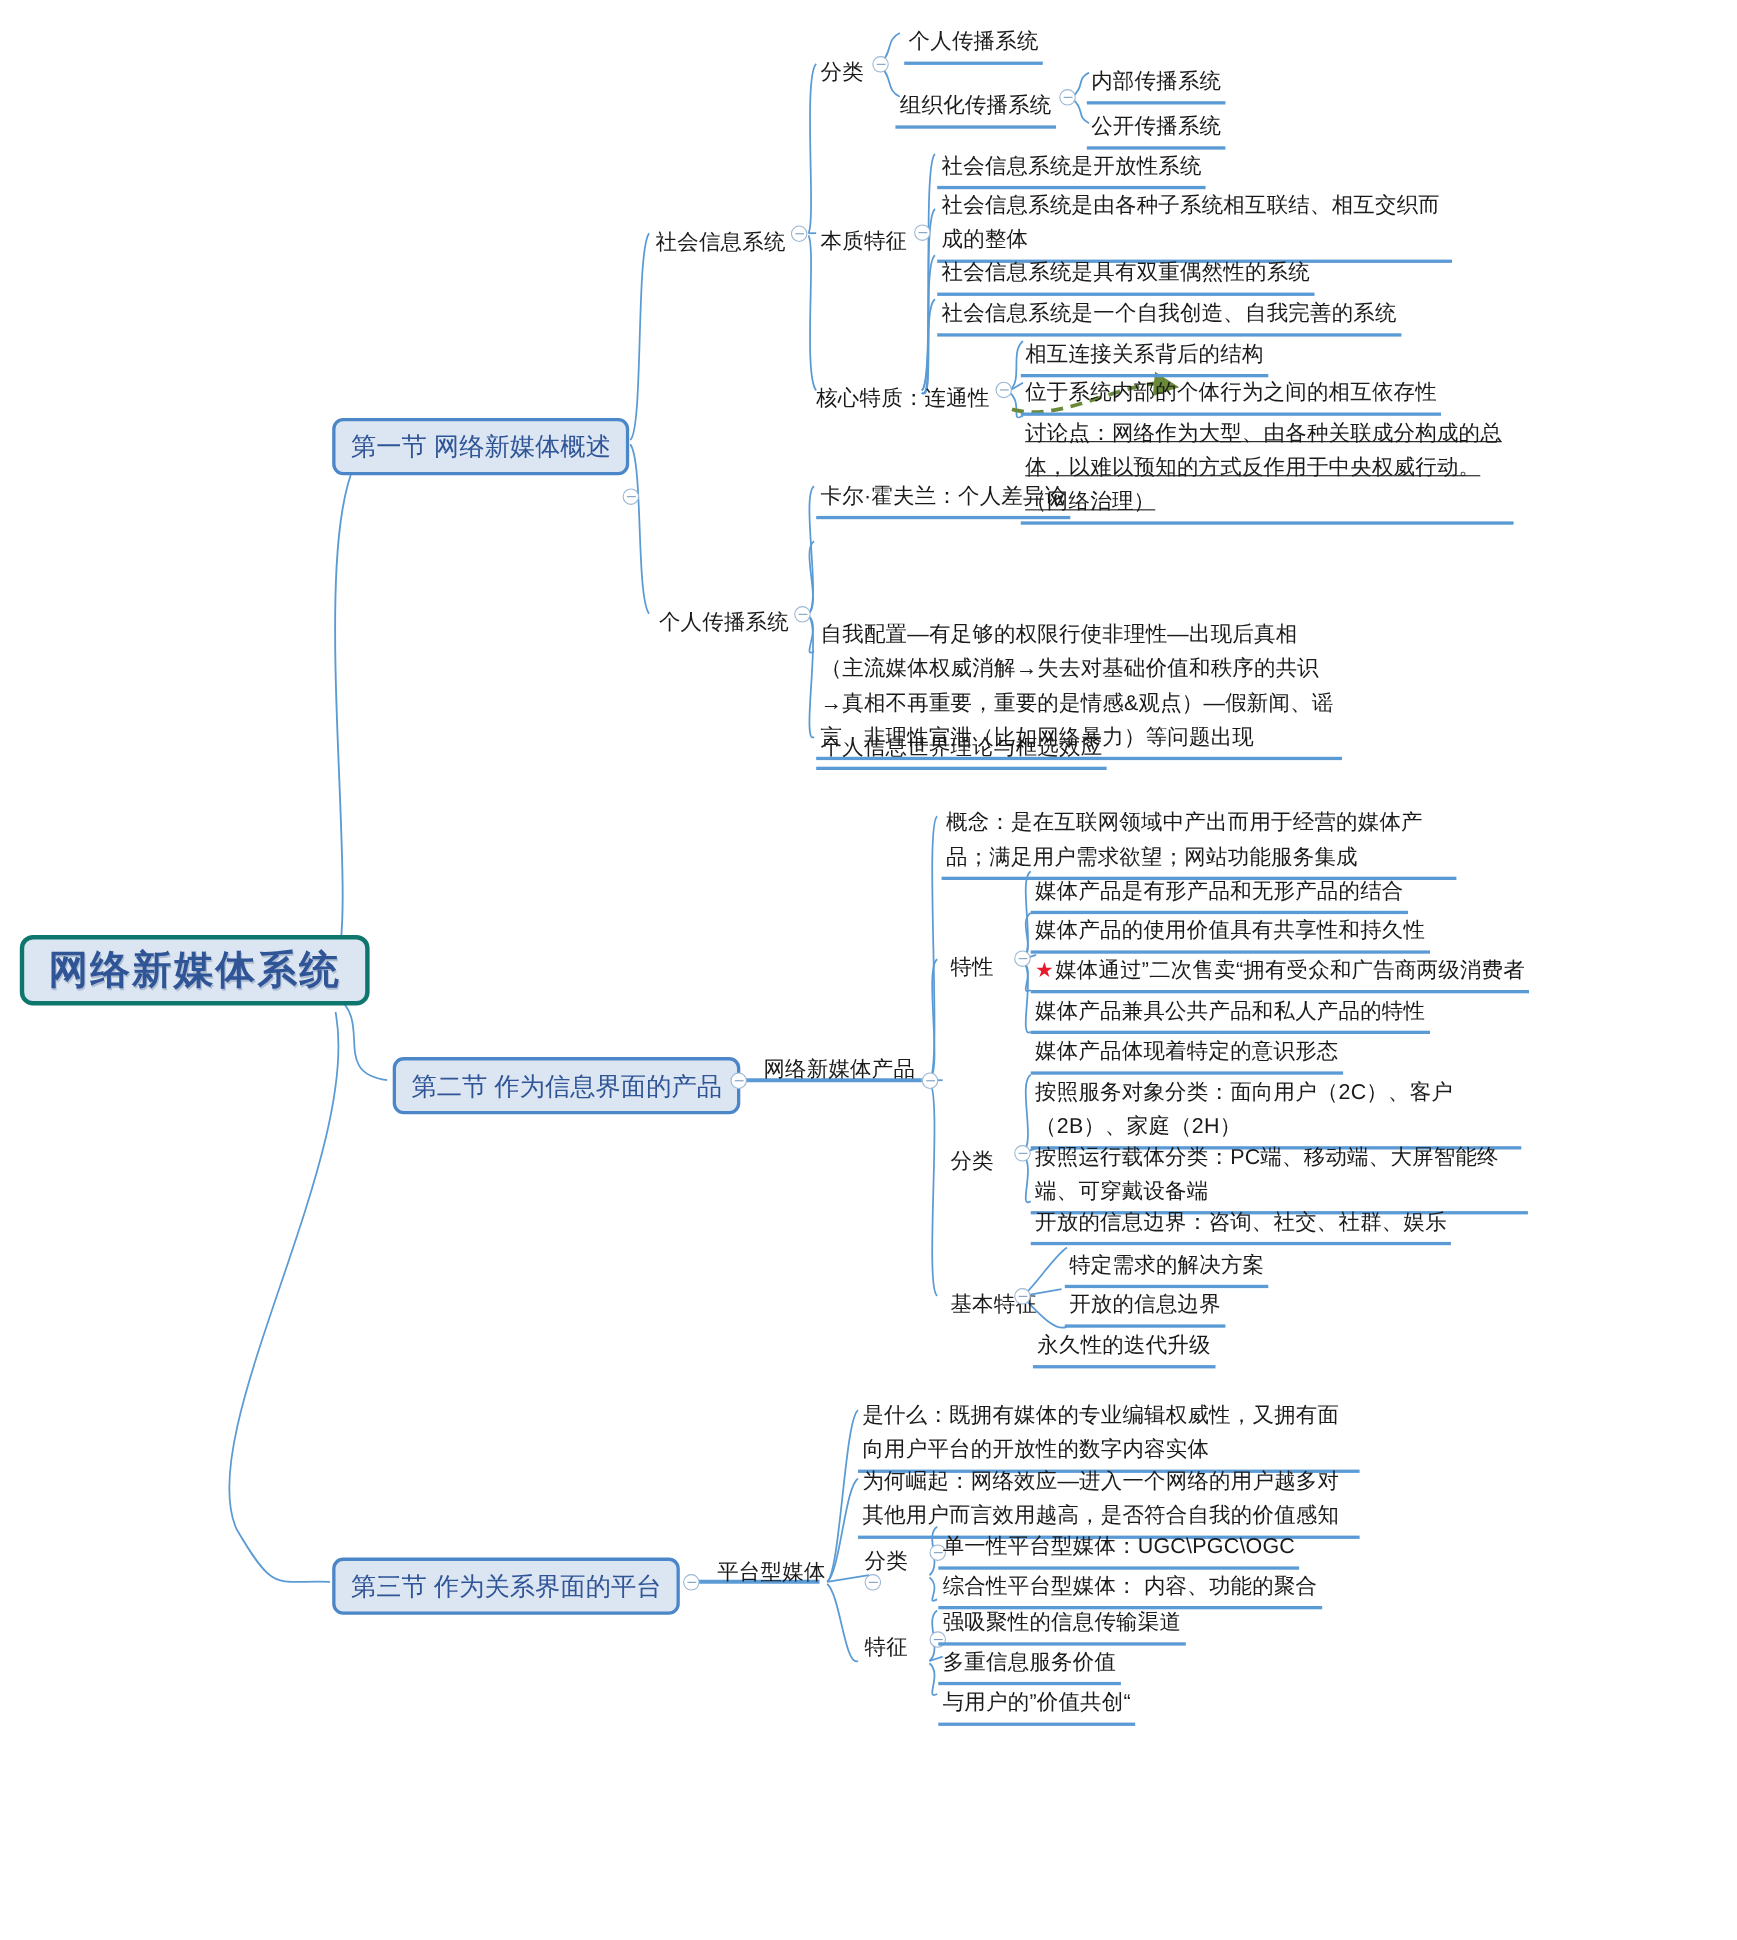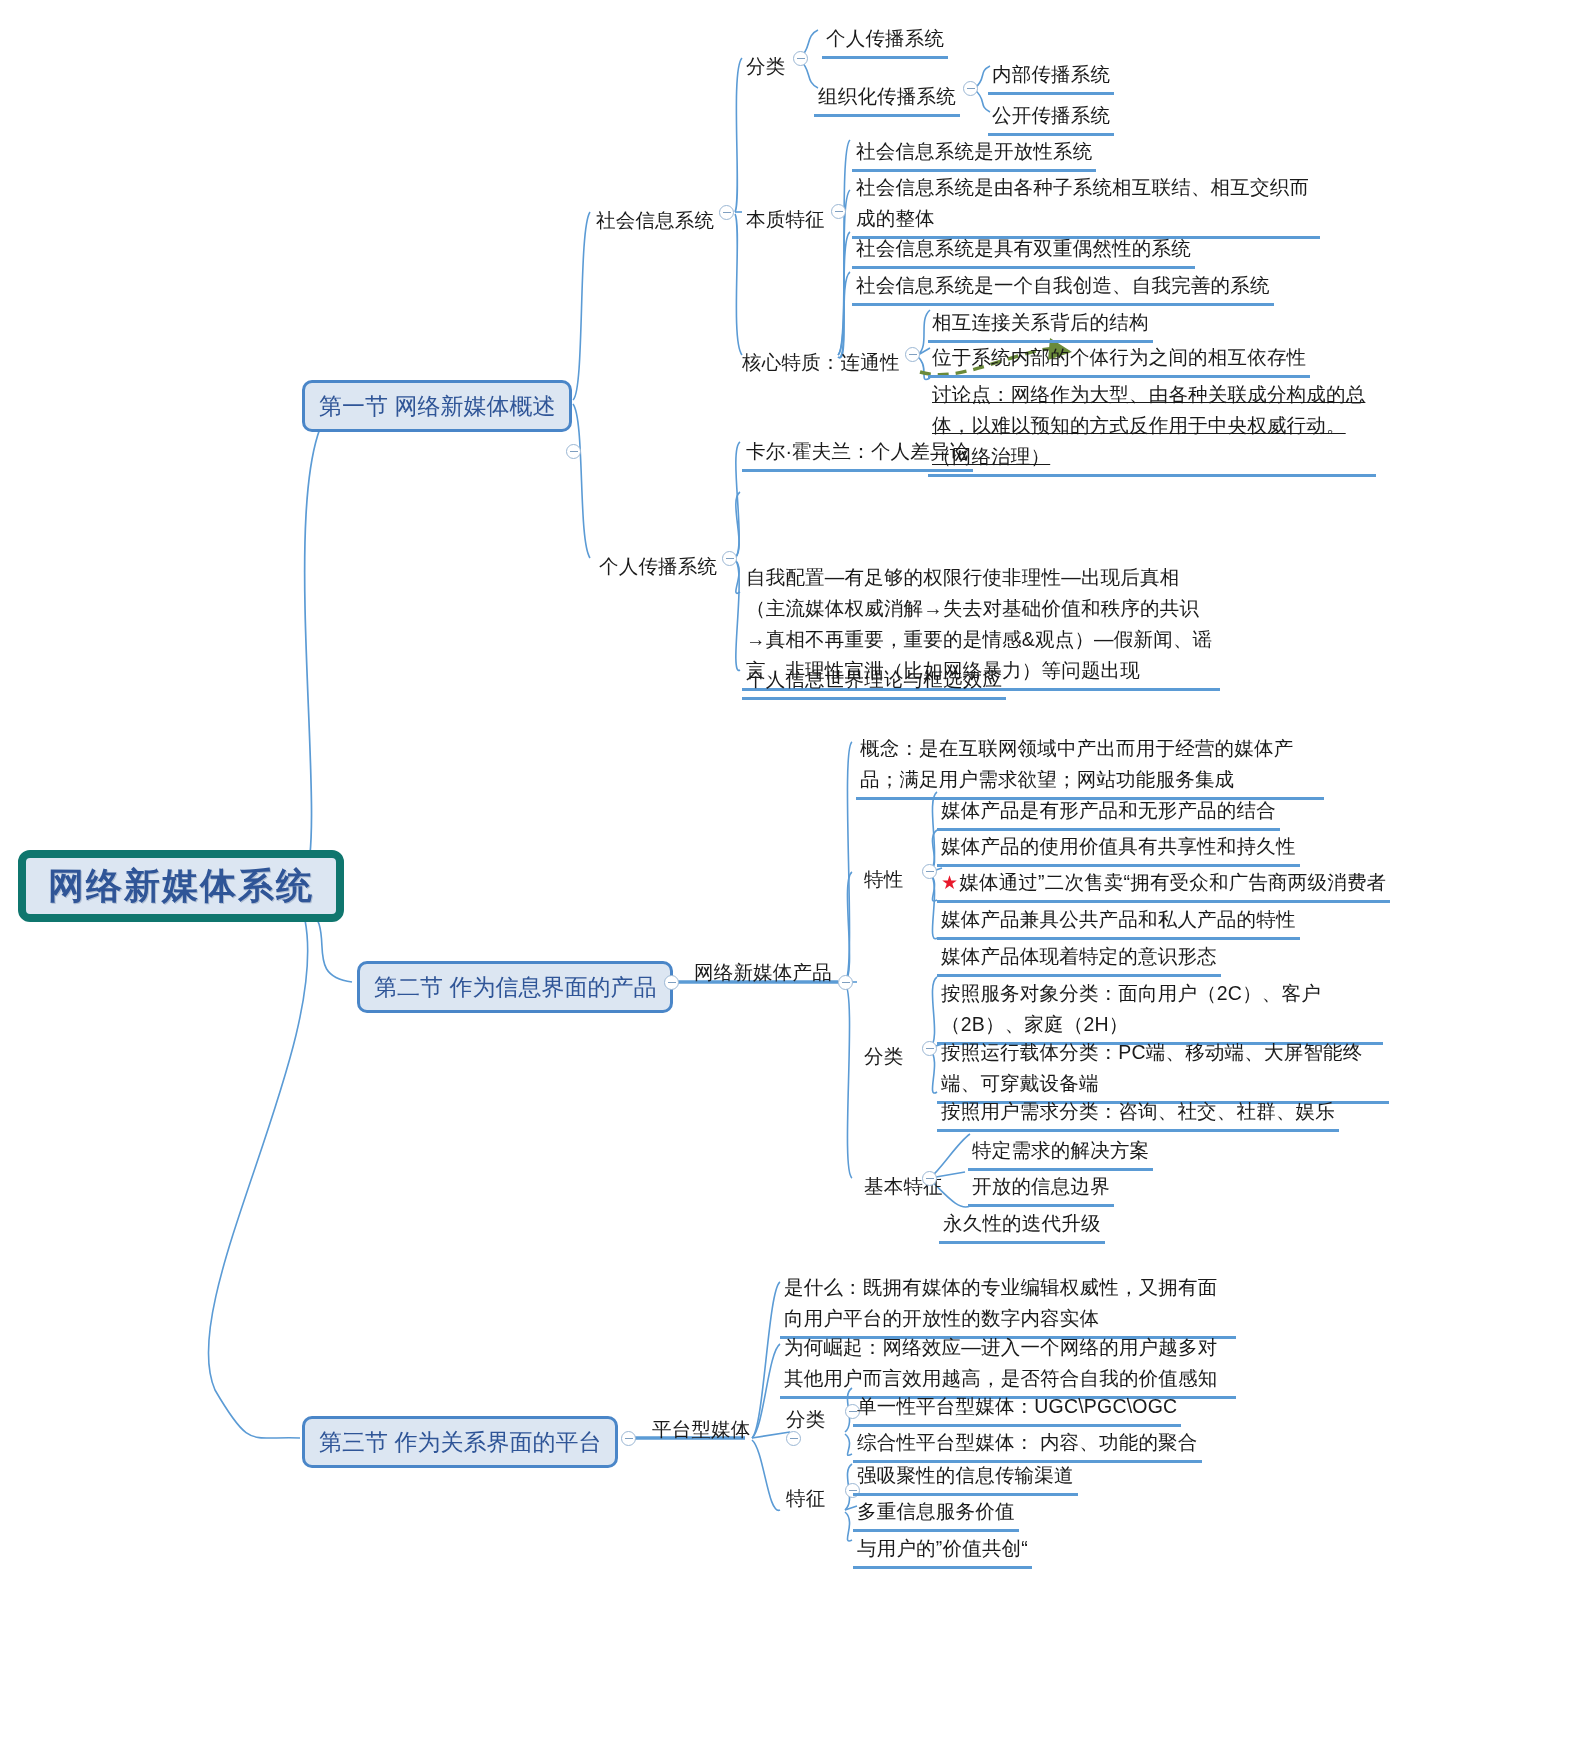--- a/index.html
+++ b/index.html
@@ -48,21 +48,21 @@
     border-radius:10px;
     color:#2f5597;
     font-size:23px;
     line-height:28px;
     padding:9px 14px;
     box-sizing:border-box;
     white-space:nowrap;
   }
   .box.root{
     background:#dce6f2;
-    border:8px solid #0f766e;
+    border:4px solid #0f766e;
     border-radius:12px;
     font-size:36px;
     font-weight:bold;
     color:#2f5597;
     letter-spacing:2px;
     padding:14px 22px;
     text-shadow:1px 1px 0 rgba(120,140,170,.45);
   }
   
   .tog{
@@ -223,21 +223,21 @@
     <span class="star">★</span><span>媒体通过”二次售卖“拥有受众和广告商两级消费者</span>
   </div>
   <div class="node ul" style="left:937px;top:892px;font-family:Liberation Serif, serif;">媒体产品兼具公共产品和私人产品的特性</div>
   <div class="node ul" style="left:937px;top:929px;">媒体产品体现着特定的意识形态</div>
 
   <div class="node lbl" style="left:860px;top:1029px;">分类</div>
   <div class="tog" style="left:922px;top:1041px;"></div>
 
   <div class="node ul wrap" style="left:937px;top:966px;width:446px;">按照服务对象分类：面向用户（2C）、客户（2B）、家庭（2H）</div>
   <div class="node ul wrap" style="left:937px;top:1025px;width:452px;">按照运行载体分类：PC端、移动端、大屏智能终端、可穿戴设备端</div>
-  <div class="node ul" style="left:937px;top:1084px;">按照用户需求分类：咨询、社交、社群、娱乐</div>
+  <div class="node ul" style="left:937px;top:1084px;">开放的信息边界：咨询、社交、社群、娱乐</div>
 
   <div class="node lbl" style="left:860px;top:1159px;">基本特征</div>
   <div class="tog" style="left:922px;top:1171px;"></div>
 
   <div class="node ul" style="left:968px;top:1123px;">特定需求的解决方案</div>
   <div class="node ul" style="left:968px;top:1159px;">开放的信息边界</div>
   <div class="node ul" style="left:939px;top:1196px;">永久性的迭代升级</div>
 
   <div class="node lbl" style="left:648px;top:1402px;">平台型媒体</div>
   <div class="tog" style="left:786px;top:1431px;"></div>

